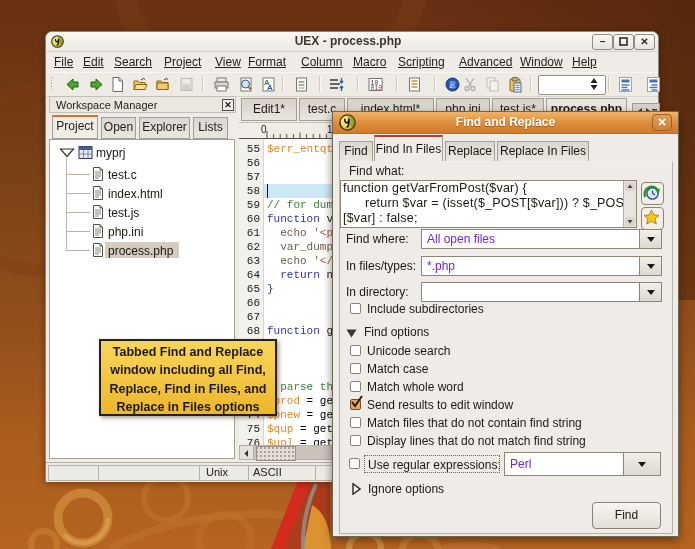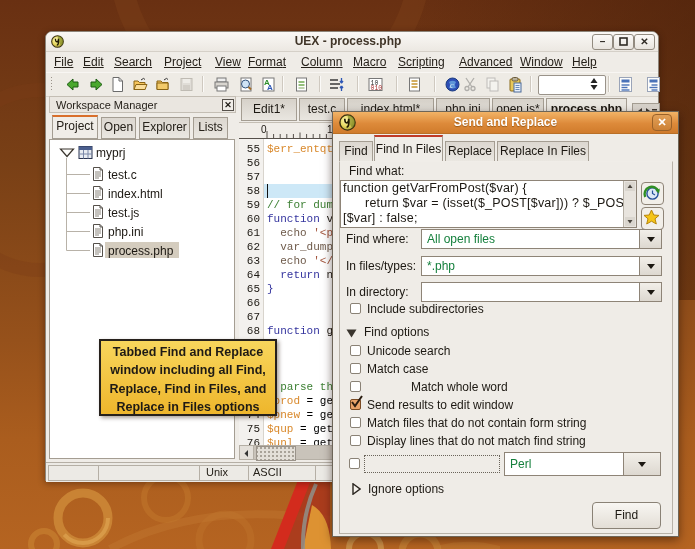--- a/index.html
+++ b/index.html
@@ -65,21 +65,21 @@
     background:linear-gradient(#f2b366,#dd8a3a 55%,#d07b2c);border-bottom:1px solid #b96f26;}
   #dtitle .dtext{position:absolute;left:0;right:0;top:3px;text-align:center;font-size:12px;
     font-weight:bold;color:#fff;text-shadow:0 1px 1px #9a5a1a;}
   #dclose{position:absolute;right:6px;top:2px;width:18px;height:15px;
     background:linear-gradient(#e2a058,#cc8136);border:1px solid #9a6128;border-radius:4px;
     color:#ffffff;font-size:11px;font-weight:bold;text-align:center;line-height:14px;}
   .dtab{position:absolute;box-sizing:border-box;border:1px solid #a49d92;
     background:linear-gradient(#dcd7d0,#eae7e1);font-size:12px;color:#1c1812;text-align:center;}
   .dlabel{position:absolute;font-size:12px;color:#1c1812;}
   .combo{position:absolute;background:#fff;border:1px solid #8e8477;box-sizing:border-box;}
-  .combo .cbtext{position:absolute;left:5px;top:2px;font-size:12px;color:#15803d;}
+  .combo .cbtext{position:absolute;left:5px;top:2px;font-size:12px;color:#6d28d9;}
   .combo .cbbtn{position:absolute;right:0;top:0;bottom:0;width:21px;background:linear-gradient(#f2efe9,#ddd8d0);
     border-left:1px solid #8e8477;display:flex;align-items:center;justify-content:center;}
   .cbbtn b{width:0;height:0;border:4px solid transparent;border-top:5px solid #1c1812;margin-top:4px;}
   .chk{position:absolute;width:11px;height:11px;background:#fff;border:1px solid #8a8276;border-radius:2px;box-sizing:border-box;}
   .find-btn{position:absolute;background:linear-gradient(#f8f6f2,#e3ded6);border:1px solid #8a8276;
     border-radius:4px;font-size:12px;color:#1c1812;text-align:center;}
 </style>
 </head>
 <body>
 <div id="desktop">
@@ -348,21 +348,21 @@
             <line x1="3" y1="11" x2="7" y2="11" stroke="#8a857c"></line>
           </svg>
         <div class="titem" style="left:58px;top:104px;">process.php</div>
       </div>
     </div>
     <div id="edtabs">
       <div class="etab" style="left:2px;width:56px;line-height:21px;">Edit1*</div>
       <div class="etab" style="left:60px;width:46px;line-height:21px;">test.c</div>
       <div class="etab" style="left:108px;width:87px;line-height:21px;">index.html*</div>
       <div class="etab" style="left:197px;width:54px;line-height:21px;">php.ini</div>
-      <div class="etab" style="left:253px;width:52px;line-height:21px;">open.js*</div>
+      <div class="etab" style="left:253px;width:52px;line-height:21px;">test.js*</div>
       <div class="etab" style="left:307px;width:81px;line-height:21px;font-weight:bold;background:#e9e6e0;">process.php</div>
       <div class="etab" style="left:393px;width:28px;height:16px;top:6px;"><svg width="26" height="14" viewBox="0 0 26 14">
             <path d="M9 4 L5 7 L9 10Z" fill="#3a352e"></path>
             <path d="M13 4 L17 7 L13 10Z" fill="#3a352e"></path>
             <rect x="19" y="5" width="5" height="1.5" fill="#3a352e"></rect>
             <rect x="19" y="8" width="5" height="1.5" fill="#3a352e"></rect>
           </svg></div>
     </div>
     <div id="ruler">
       <span style="position:absolute;left:22px;top:1px;">0</span>
@@ -429,21 +429,21 @@
           <span style="position:absolute;left:4px;top:0px;">ASCII</span>
         </div>
       <div class="stseg" style="left:269px;width:75px;border-right:1px solid #b5afa5;"></div>
     </div>
   </div>
 
   <div id="tooltip">Tabbed Find and Replace<br>window including all Find,<br>Replace, Find in Files, and<br>Replace in Files options</div>
 
   <div id="dialog">
     <div id="dtitle">
-        <span class="dtext">Send and Replace</span>
+        <span class="dtext">Find and Replace</span>
       </div>
     <svg class="abs" style="left:6px;top:2px;" width="17" height="17" viewBox="0 0 17 17">
       <defs>
           <radialGradient id="ueg" cx=".38" cy=".35" r=".8">
             <stop offset="0" stop-color="#fbf5ae"></stop>
             <stop offset=".5" stop-color="#e6d75e"></stop>
             <stop offset="1" stop-color="#8e8828"></stop>
           </radialGradient>
         </defs>
       <circle cx="8.5" cy="8.5" r="7.6" fill="url(#ueg)" stroke="#3a3010" stroke-width="1.4"></circle>
@@ -514,33 +514,34 @@
     <svg class="abs" style="left:13px;top:217px;" width="11" height="9" viewBox="0 0 11 9">
         <path d="M.5 .5 L10.5 .5 L5.5 8.5Z" fill="#3a352e"></path>
       </svg>
     <div class="dlabel" style="left:31px;top:213px;">Find options</div>
 
     <div class="chk" style="left:17px;top:233px;"></div>
     <div class="dlabel" style="left:34px;top:232px;">Unicode search</div>
     <div class="chk" style="left:17px;top:251px;"></div>
     <div class="dlabel" style="left:34px;top:250px;">Match case</div>
     <div class="chk" style="left:17px;top:269px;"></div>
-    <div class="dlabel" style="left:34px;top:268px;margin-left:44px;">Match whole word</div>
+    <div class="dlabel" style="left:34px;top:268px;">Match whole word</div>
     <div class="chk" style="left:17px;top:287px;background:#e9a268;border-color:#7a4a22;"></div>
     <svg class="abs" style="left:16px;top:280px;" width="15" height="18" viewBox="0 0 15 18">
         <path d="M3 10 L6 14 L13 4" fill="none" stroke="#2a1c10" stroke-width="2"></path>
       </svg>
     <div class="dlabel" style="left:34px;top:286px;">Send results to edit window</div>
     <div class="chk" style="left:17px;top:305px;"></div>
-    <div class="dlabel" style="left:34px;top:304px;">Match files that do not contain form string</div>
+    <div class="dlabel" style="left:34px;top:304px;">Match files that do not contain find string</div>
     <div class="chk" style="left:17px;top:323px;"></div>
     <div class="dlabel" style="left:34px;top:322px;">Display lines that do not match find string</div>
 
     <div class="chk" style="left:16px;top:346px;"></div>
     <div class="abs" style="left:31px;top:343px;width:136px;height:18px;border:1px dotted #6a645a;box-sizing:border-box;"></div>
+    <div class="dlabel" style="left:35px;top:346px;">Use regular expressions:</div>
     <div class="combo" style="left:171px;top:340px;width:157px;height:24px;">
         <span class="cbtext" style="top:4px;">Perl</span>
         <span class="cbbtn" style="width:36px;">
           <b></b>
         </span>
       </div>
 
     <svg class="abs" style="left:19px;top:371px;" width="9" height="12" viewBox="0 0 9 12">
         <path d="M1 .8 L8 6 L1 11.2Z" fill="#f4f1ec" stroke="#2a2520" stroke-width="1.4"></path>
       </svg>

